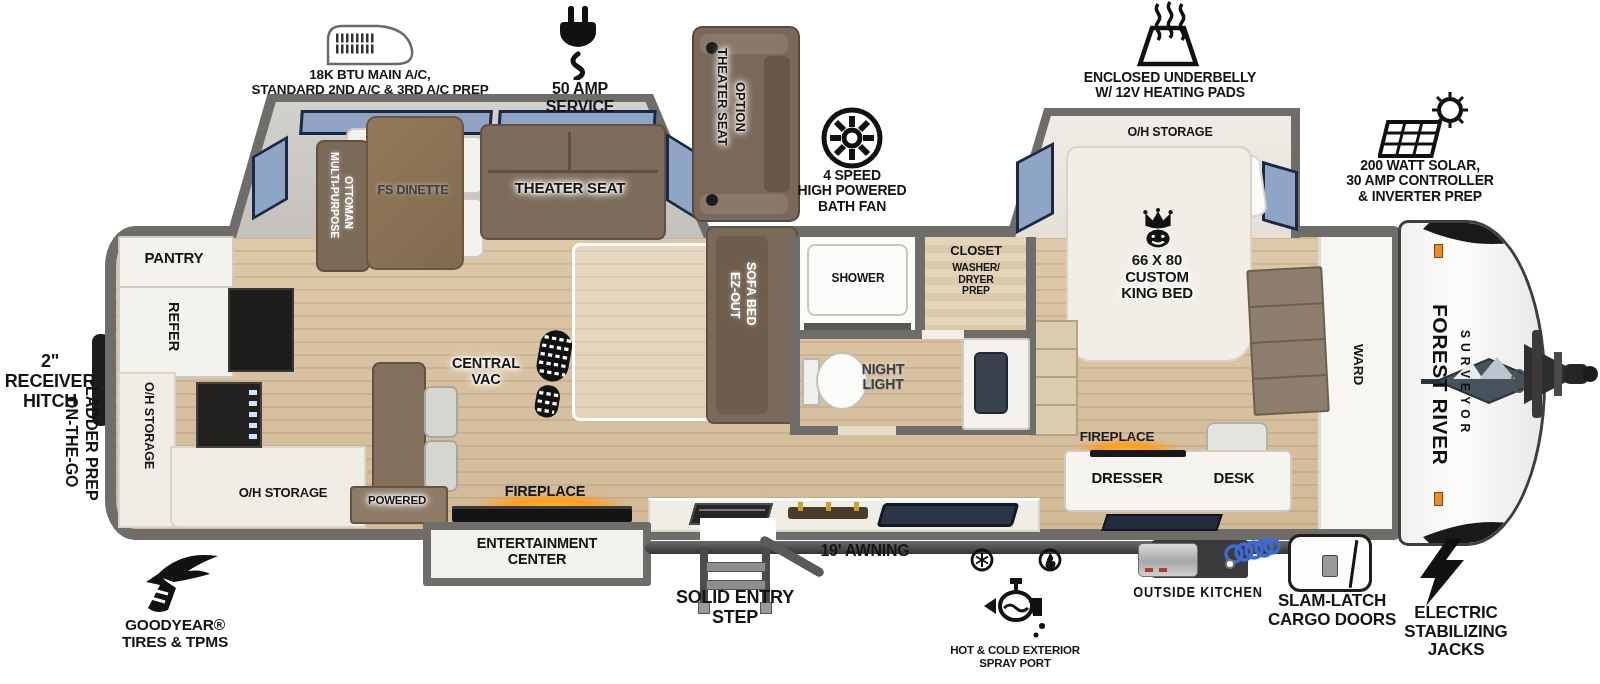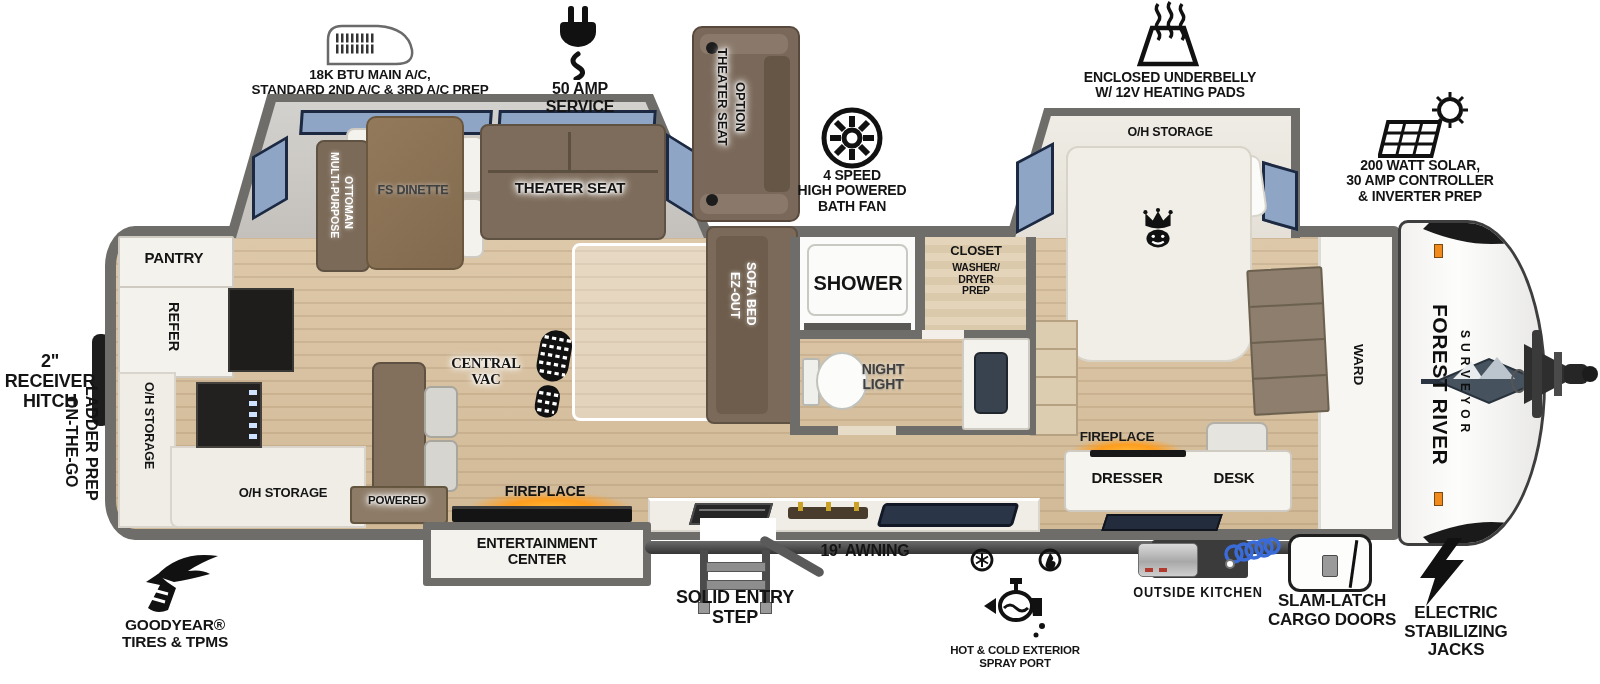--- a/index.html
+++ b/index.html
@@ -80,20 +80,23 @@
   <svg class="abs" style="left:1140px;top:208px;" width="36" height="42" viewBox="0 0 34 40">
     <path d="M5,17 L5,5 L12,12 L17,3 L22,12 L29,5 L29,17 Q17,22 5,17 Z" fill="#111"></path>
     <circle cx="5" cy="4" r="2" fill="#111"></circle>
       <circle cx="17" cy="2" r="2" fill="#111"></circle>
       <circle cx="29" cy="4" r="2" fill="#111"></circle>
     <ellipse cx="17" cy="29" rx="11" ry="8.5" fill="#111"></ellipse>
     <circle cx="12.5" cy="27" r="1.6" fill="#fff"></circle>
       <circle cx="21.5" cy="27" r="1.6" fill="#fff"></circle>
     <path d="M11.5,32 q5.5,3.8 11,0" stroke="#fff" stroke-width="2" fill="none"></path>
   </svg>
+  <div class="lbl halo" style="left:1087px;top:252px;width:140px;font-size:15px;">66 X 80
+CUSTOM
+KING BED</div>
 
   <div class="abs" style="left:1030px;top:320px;width:44px;height:112px;background:#dcccb0;border:2px solid #b7a183;">
     <div class="abs" style="left:0;top:26px;width:100%;height:2px;background:#b7a183;"></div>
     <div class="abs" style="left:0;top:54px;width:100%;height:2px;background:#b7a183;"></div>
     <div class="abs" style="left:0;top:82px;width:100%;height:2px;background:#b7a183;"></div>
   </div>
 
   <div class="abs" style="left:1250px;top:268px;width:72px;height:142px;background:#8d7e6d;border:2px solid #6c604f;
               transform:rotate(-3deg);border-radius:3px;">
     <div class="abs" style="left:0;top:34px;width:100%;height:2px;background:#6c604f;"></div>
@@ -126,21 +129,21 @@
     <div class="abs" style="right:3px;top:6px;width:8px;height:50px;background:
          repeating-linear-gradient(180deg,#cfe2ff 0 5px,#23211f 5px 11px);"></div>
   </div>
 
   <div class="brown" style="left:372px;top:362px;width:50px;height:130px;background:#82705d;"></div>
   <div class="abs" style="left:424px;top:386px;width:30px;height:48px;background:#d7d5cf;border:2px solid #a9a69e;border-radius:7px;"></div>
   <div class="abs" style="left:424px;top:440px;width:30px;height:48px;background:#d7d5cf;border:2px solid #a9a69e;border-radius:7px;"></div>
   <div class="abs" style="left:350px;top:486px;width:94px;height:34px;background:#8d7b67;border:2px solid #64553f;border-radius:4px;"></div>
   <div class="lbl halo" style="left:352px;top:494px;width:90px;font-size:11.5px;">POWERED</div>
 
-  <div class="lbl halo" style="left:436px;top:356px;width:100px;font-size:14.5px;font-family:Liberation Serif, serif;">CENTRAL
+  <div class="lbl halo" style="left:436px;top:356px;width:100px;font-size:14.5px;">CENTRAL
 VAC</div>
   <svg class="abs" style="left:530px;top:330px;transform:rotate(10deg);" width="44" height="90" viewBox="0 0 40 84">
     <rect x="4" y="0" width="30" height="48" rx="15" fill="#111"></rect>
     <rect x="9" y="52" width="22" height="30" rx="10" fill="#111"></rect>
     <g stroke="#fff" stroke-width="3" stroke-dasharray="4 3">
       <line x1="7" y1="8" x2="33" y2="8"></line>
         <line x1="6" y1="16" x2="34" y2="16"></line>
       <line x1="6" y1="24" x2="34" y2="24"></line>
         <line x1="6" y1="32" x2="34" y2="32"></line>
       <line x1="8" y1="40" x2="32" y2="40"></line>
@@ -163,21 +166,21 @@
   <div class="wall" style="left:915px;top:237px;width:10px;height:98px;"></div>
   <div class="wall" style="left:800px;top:330px;width:226px;height:9px;"></div>
   <div class="abs" style="left:922px;top:330px;width:42px;height:9px;background:#f3efe8;"></div>
   <div class="wall" style="left:800px;top:426px;width:226px;height:9px;"></div>
   <div class="abs" style="left:838px;top:426px;width:58px;height:9px;background:#e7dcc8;"></div>
 
   <div class="abs" style="left:800px;top:237px;width:115px;height:93px;background:#fbfbfa;">
     <div class="abs" style="left:7px;top:7px;right:7px;bottom:14px;border:2px solid #c9c9c4;border-radius:8px;"></div>
     <div class="abs" style="left:4px;bottom:0;right:4px;height:7px;background:#5a5854;"></div>
   </div>
-  <div class="lbl" style="left:802px;top:272px;width:112px;font-size:20px;">SHOWER</div>
+  <div class="lbl" style="left:802px;top:272px;width:112px;font-size:12px;">SHOWER</div>
 
   <div class="abs" style="left:925px;top:237px;width:101px;height:93px;
               background:repeating-linear-gradient(180deg,#e4d4ba 0 8px,#dbc9ac 8px 16px);"></div>
   <div class="lbl" style="left:927px;top:244px;width:98px;font-size:13px;">CLOSET</div>
   <div class="lbl" style="left:927px;top:262px;width:98px;font-size:10.5px;">WASHER/
 DRYER
 PREP</div>
 
   <div class="abs" style="left:802px;top:358px;width:14px;height:44px;background:#efefeb;border:2px solid #b9b9b3;border-radius:3px;"></div>
   <div class="abs" style="left:816px;top:352px;width:48px;height:54px;background:#fcfcfa;border:2px solid #c2c2bc;border-radius:50%;"></div>

